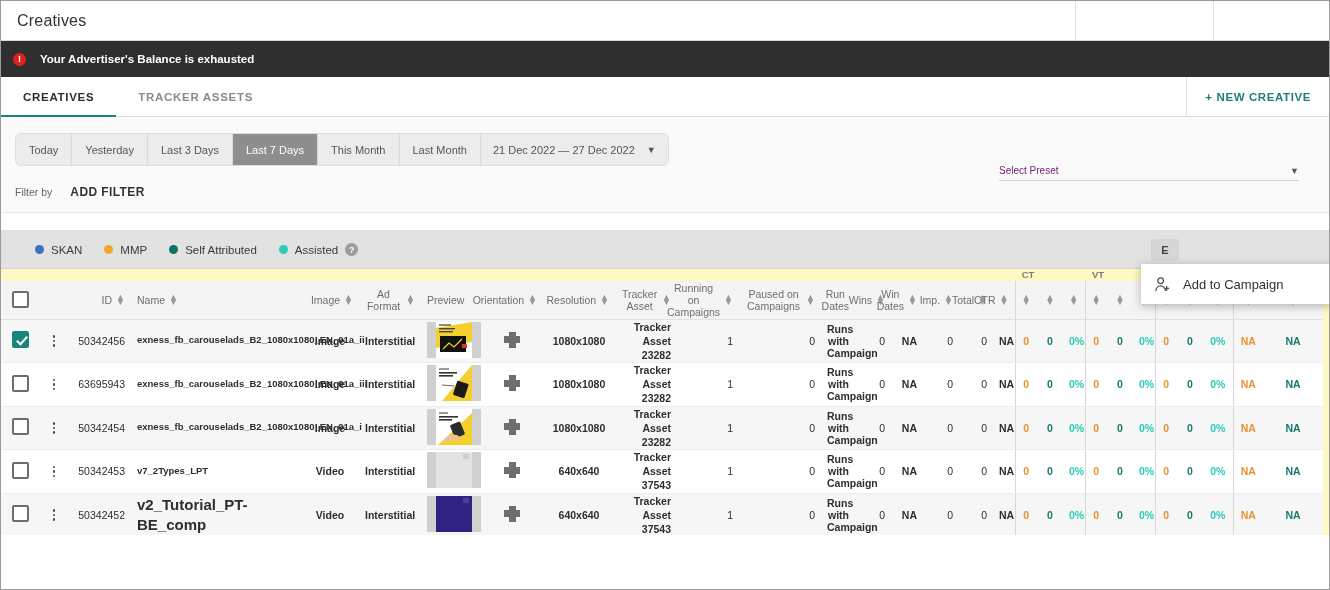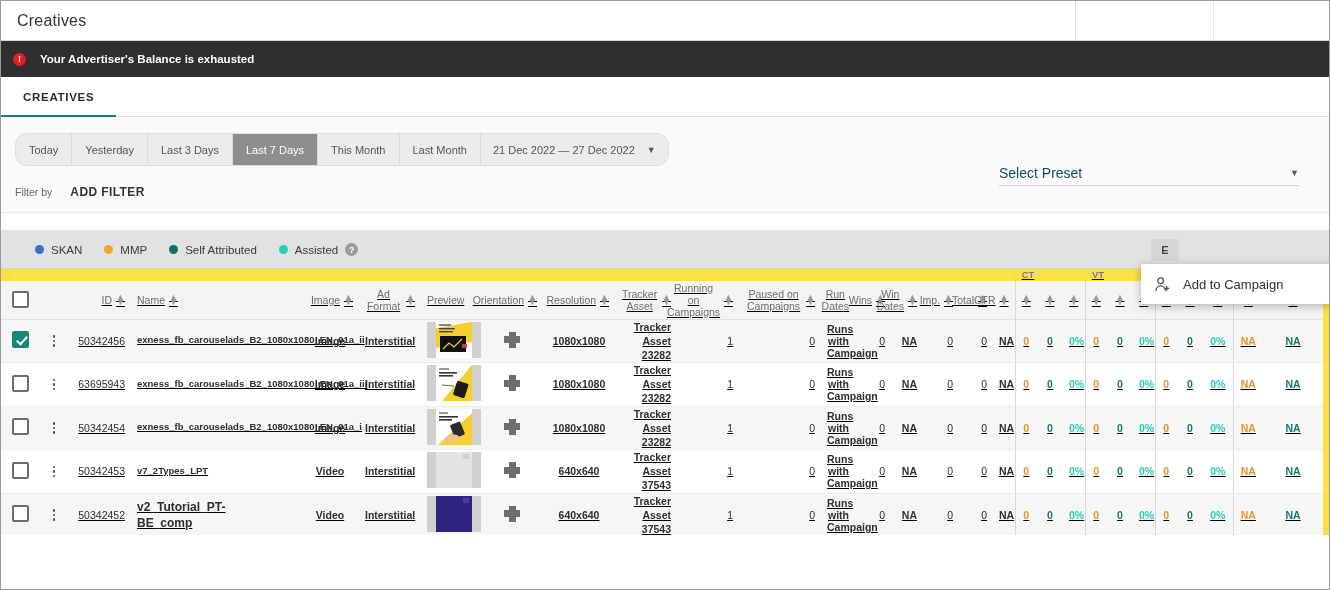--- a/index.html
+++ b/index.html
@@ -63,21 +63,21 @@
     color:#1c7f75; padding:0 18px; cursor:pointer;
     border-left:1px solid #e2e2e2;
   }
   .caret-up { font-size:10px; }
 
   
   .filterbar { background:#fafafa; position:relative; height:96px; border-bottom:1px solid #e4e4e4;}
   .daterange {
     position:absolute; left:14px; top:16px;
     display:flex; height:33px; border:1px solid #dedede; background:#ececec;
-    border-radius:12px; overflow:hidden;
+    border-radius:6px; overflow:hidden;
   }
   .dr-btn {
     display:flex; align-items:center; justify-content:center;
     font-size:11px; color:#555; padding:0 13px; cursor:pointer;
     border-right:1px solid #dadada; white-space:nowrap;
   }
   .dr-btn:last-child{ border-right:none; }
   .dr-btn.sel { background:#8e8e8e; color:#fff; font-weight:normal; }
   .dr-btn.range { padding:0 12px; gap:12px; background:#ececec;}
   .dr-arrow{ font-size:9px; color:#555; }
@@ -87,21 +87,21 @@
     display:flex; align-items:center; gap:18px;
   }
   .filterby .lbl { font-size:10.5px; color:#666; }
   .filterby .addf { font-size:12px; color:#333; font-weight:bold; letter-spacing:.4px; cursor:pointer;}
 
   .preset {
     position:absolute; right:30px; top:48px; width:300px;
     border-bottom:1px solid #d2d2d2; padding-bottom:4px;
     display:flex; align-items:center;
   }
-  .preset span { font-size:14px; color:#0c4a6e; }
+  .preset span { font-size:10px; color:#701a75; }
   .preset .ar { margin-left:auto; font-size:9px; color:#555; }
 
   .kebab {
     position:absolute; right:22px; top:203px; cursor:pointer;
     display:flex; flex-direction:column; gap:2.5px; align-items:center;
   }
   .kebab i { width:3px; height:3px; background:#5a5a5a; border-radius:50%; display:block; }
 
   
   .spacer { height:18px; background:#fff; border-bottom:1px solid #e0e0e0; }
@@ -120,21 +120,21 @@
     font-weight:bold;
   }
   .edit-btn {
     position:absolute; right:150px; top:8px; height:22px;
     display:flex; align-items:center; font-size:11px; color:#444;
     font-weight:bold; letter-spacing:.5px; background:#d6d6d6;
     padding:0 10px; border-radius:2px;
   }
 
   
-  .tablewrap { position:relative; background:#fde047; height:266px; overflow:hidden;text-decoration:underline; }
+  .tablewrap { position:relative; background:#fef9c3; height:266px; overflow:hidden; }
   table { border-collapse:collapse; width:1322px; table-layout:fixed; }
   thead tr.grp th { height:12px; padding:0; }
   .grp-label {
     font-size:9.5px; color:#7b7b7b; text-align:center; line-height:12px;
   }
   thead tr.hdr th {
     background:#f4f4f4; height:38px; padding:0 6px;
     font-size:10.5px; color:#6e6e6e; font-weight:normal;
     vertical-align:middle; border-bottom:1px solid #e1e1e1;
   }
@@ -210,21 +210,25 @@
     <div class="tb-div" style="left:1212px"></div>
   </div>
 
   <div class="alert">
     <span class="alert-icon">!</span>
     <b>Your Advertiser's Balance is exhausted</b>
   </div>
 
   <div class="tabrow">
     <div class="tab active">CREATIVES</div>
+    <div class="tab">TRACKER ASSETS</div>
     <div class="tabrow-right">
+      <div class="tb-action">
+        <span>+ NEW CREATIVE</span>
+      </div>
     </div>
   </div>
 
   <div class="filterbar">
     <div class="daterange">
       <div class="dr-btn">Today</div>
       <div class="dr-btn">Yesterday</div>
       <div class="dr-btn">Last 3 Days</div>
       <div class="dr-btn sel">Last 7 Days</div>
       <div class="dr-btn">This Month</div>
@@ -659,21 +663,21 @@
           <tr>
             <td class="c"><span class="cbox"></span></td>
             <td class="c">
               <span class="rowkebab">
                 <i></i>
                 <i></i>
                 <i></i>
               </span>
             </td>
             <td class="r">50342452</td>
-            <td class="l bold" style="line-height:1.35;font-size:12px">v2_Tutorial_PT-BE_comp</td>
+            <td class="l bold" style="line-height:1.35;font-size:15px">v2_Tutorial_PT-BE_comp</td>
             <td></td>
             <td class="c bold">Video</td>
             <td class="c bold">Interstitial</td>
             <td class="c"><span class="thumb"><span class="inner"><svg viewBox="0 0 36 36">
                     <rect width="36" height="36" fill="#2e2380"></rect>
                     <rect x="27" y="2" width="6" height="5" fill="#4a3fa0"></rect>
                   </svg></span></span></td>
             <td class="c"><span class="ori both"></span></td>
             <td class="c bold">640x640</td>
             <td class="r bold" style="line-height:1.35">Tracker Asset<br>37543</td>

